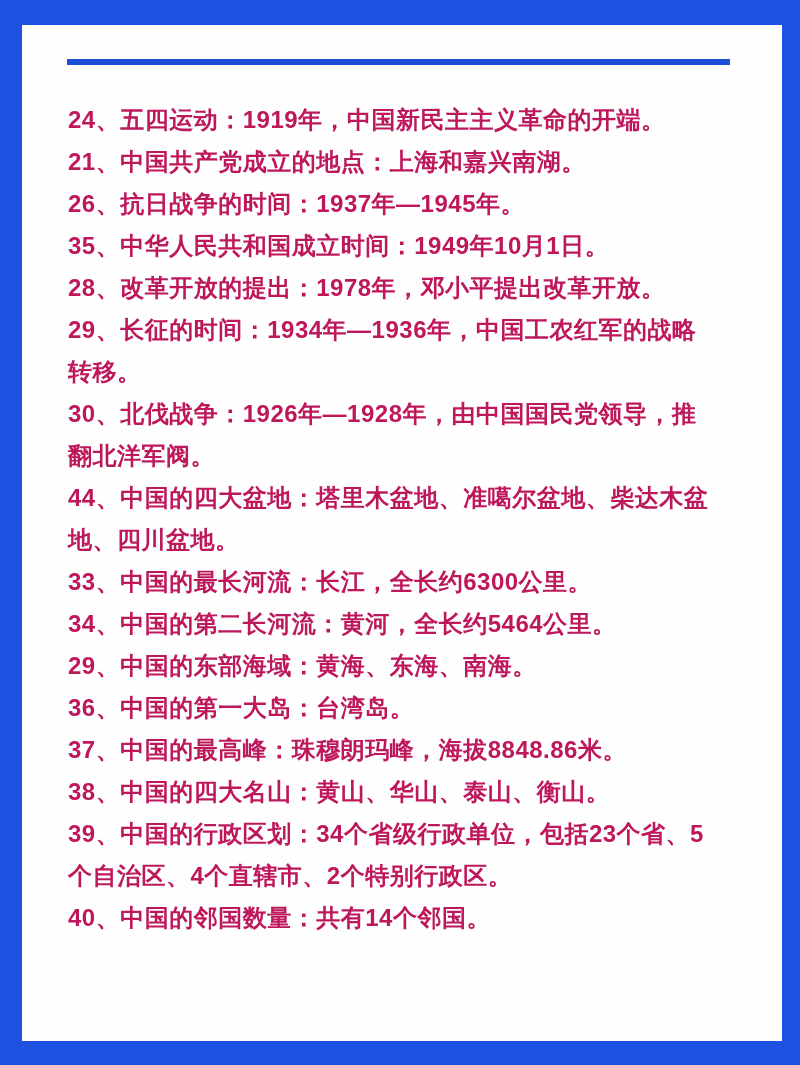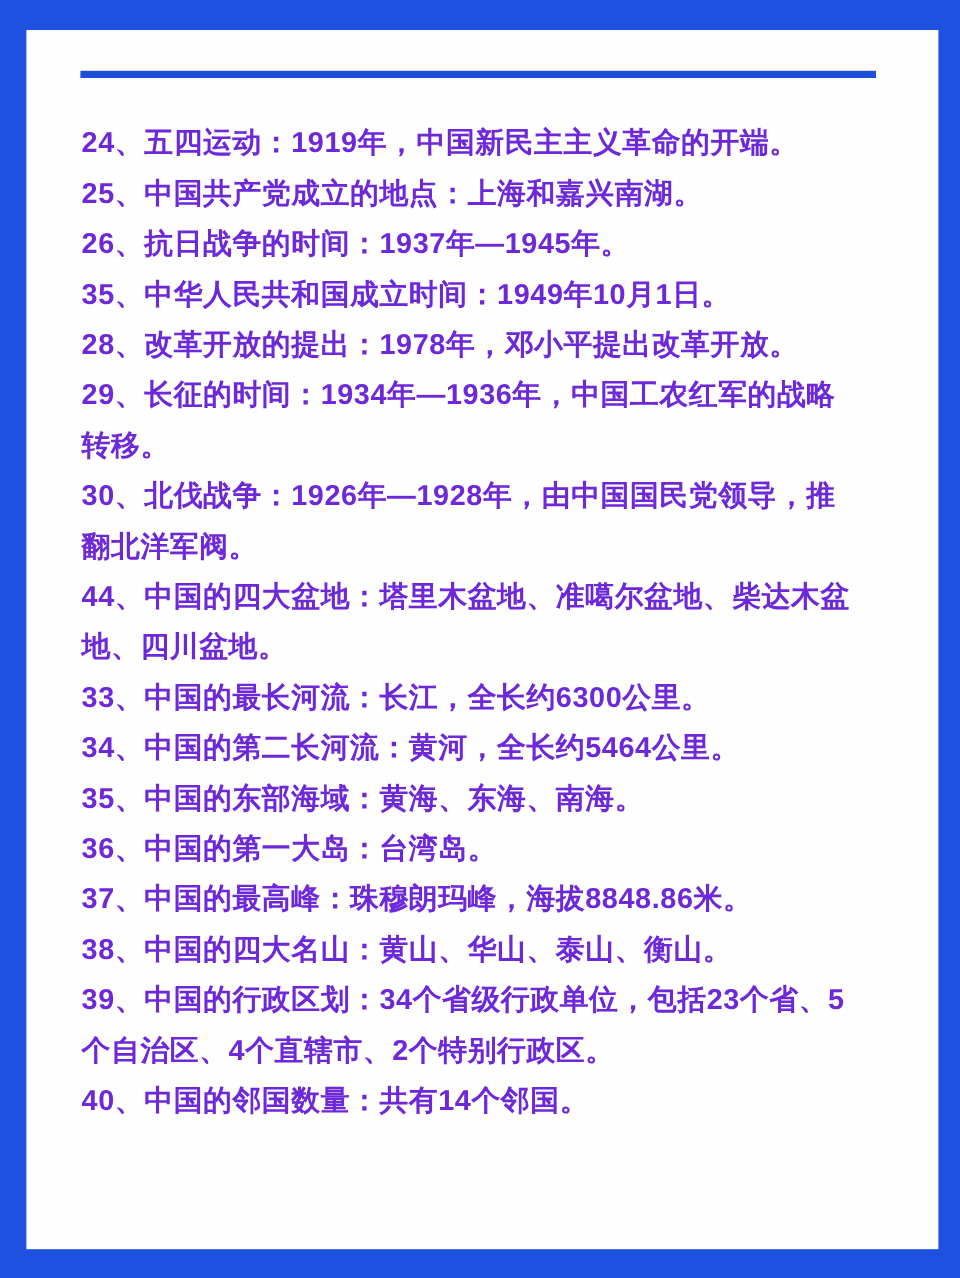--- a/index.html
+++ b/index.html
@@ -36,42 +36,42 @@
     left: 46px;
     top: 74px;
     width: 650px;
   }
   .item {
     margin: 0;
     padding: 0;
     font-size: 24px;
     line-height: 42px;
     font-weight: 600;
-    color: #6d28d9;
+    color: #be185d;
     letter-spacing: 0.5px;
     text-align: left;
     word-break: break-all;
   }
 </style>
 </head>
 <body>
 
 <div class="card">
   <div class="divider"></div>
   <div class="list">
     <p class="item">24、五四运动：1919年，中国新民主主义革命的开端。</p>
-    <p class="item">25、中国共产党成立的地点：上海和嘉兴南湖。</p>
+    <p class="item">21、中国共产党成立的地点：上海和嘉兴南湖。</p>
     <p class="item">26、抗日战争的时间：1937年—1945年。</p>
     <p class="item">35、中华人民共和国成立时间：1949年10月1日。</p>
     <p class="item">28、改革开放的提出：1978年，邓小平提出改革开放。</p>
     <p class="item">29、长征的时间：1934年—1936年，中国工农红军的战略转移。</p>
     <p class="item">30、北伐战争：1926年—1928年，由中国国民党领导，推翻北洋军阀。</p>
     <p class="item">44、中国的四大盆地：塔里木盆地、准噶尔盆地、柴达木盆地、四川盆地。</p>
     <p class="item">33、中国的最长河流：长江，全长约6300公里。</p>
     <p class="item">34、中国的第二长河流：黄河，全长约5464公里。</p>
-    <p class="item">35、中国的东部海域：黄海、东海、南海。</p>
+    <p class="item">29、中国的东部海域：黄海、东海、南海。</p>
     <p class="item">36、中国的第一大岛：台湾岛。</p>
     <p class="item">37、中国的最高峰：珠穆朗玛峰，海拔8848.86米。</p>
     <p class="item">38、中国的四大名山：黄山、华山、泰山、衡山。</p>
     <p class="item">39、中国的行政区划：34个省级行政单位，包括23个省、5个自治区、4个直辖市、2个特别行政区。</p>
     <p class="item">40、中国的邻国数量：共有14个邻国。</p>
   </div>
 </div>
 
 </body></html>

